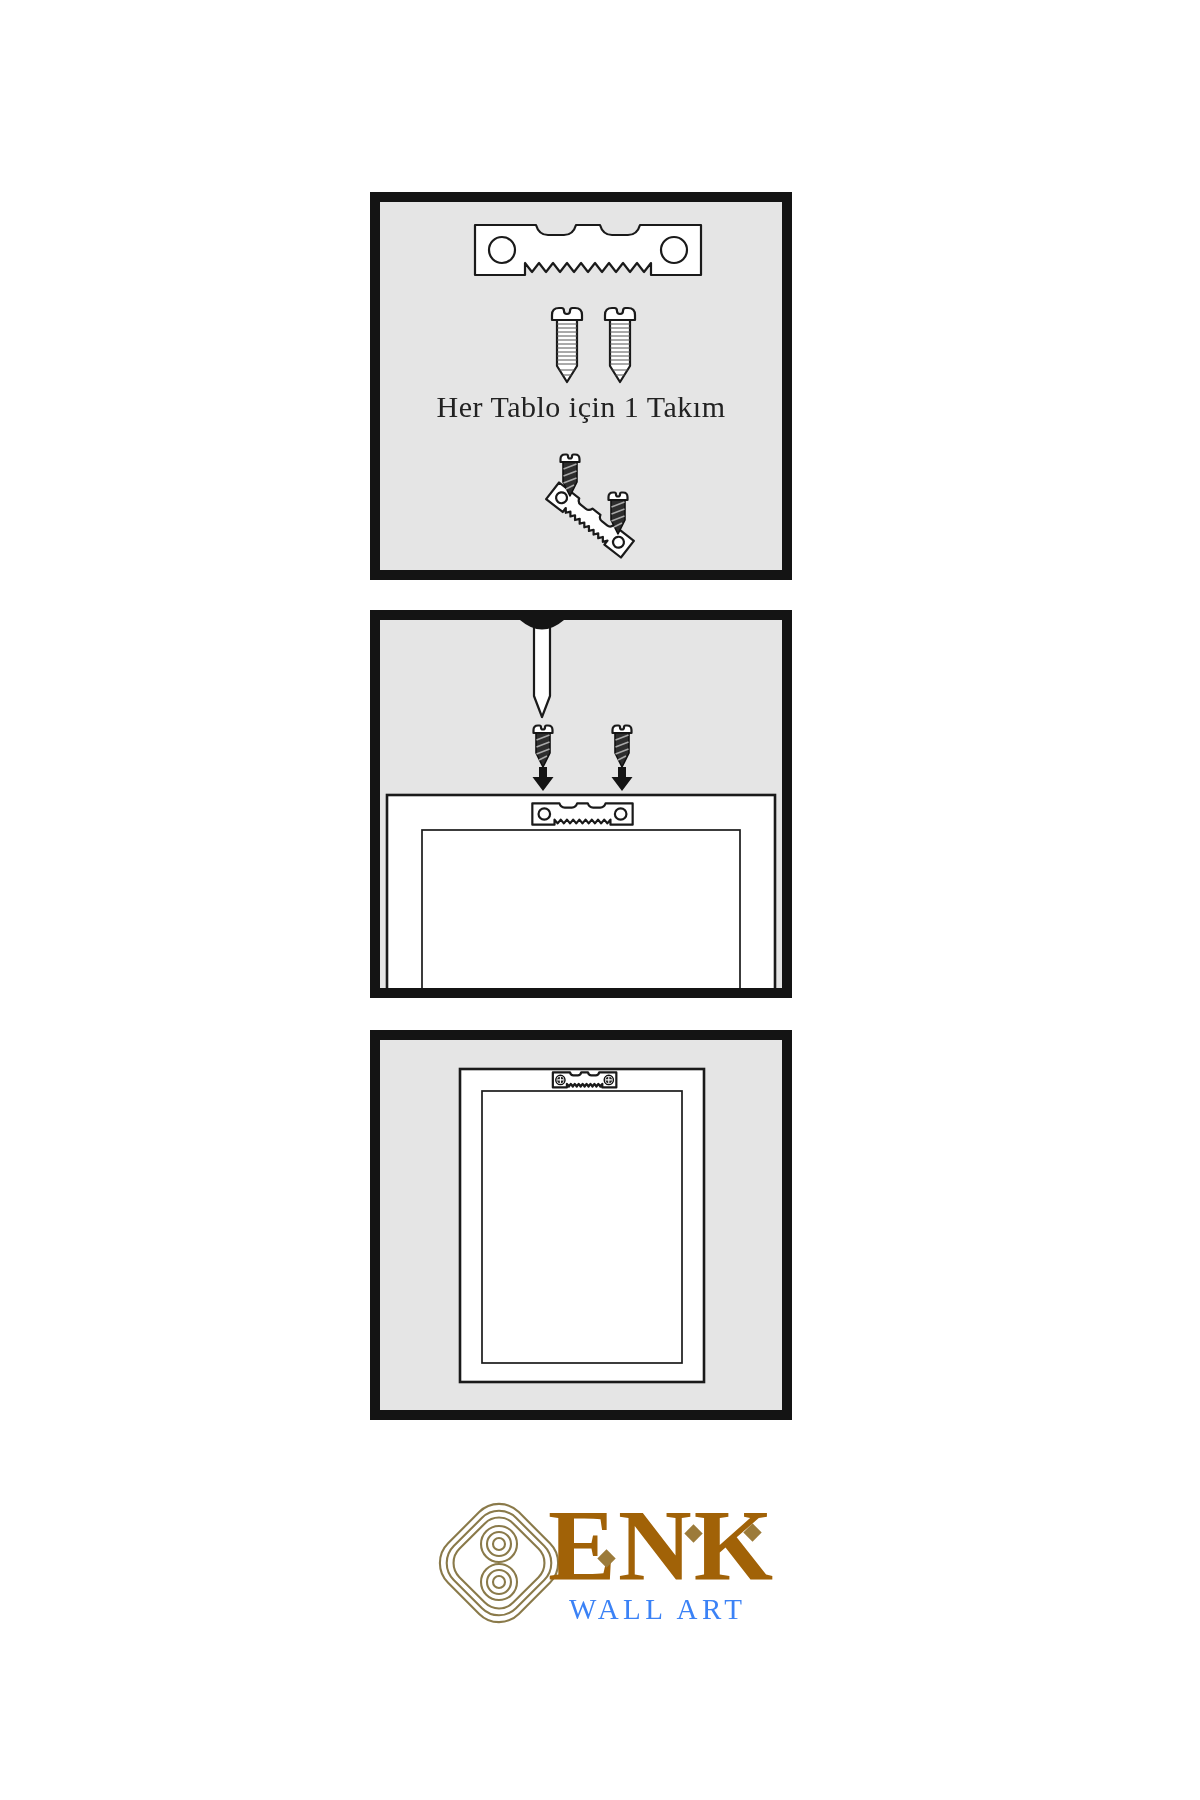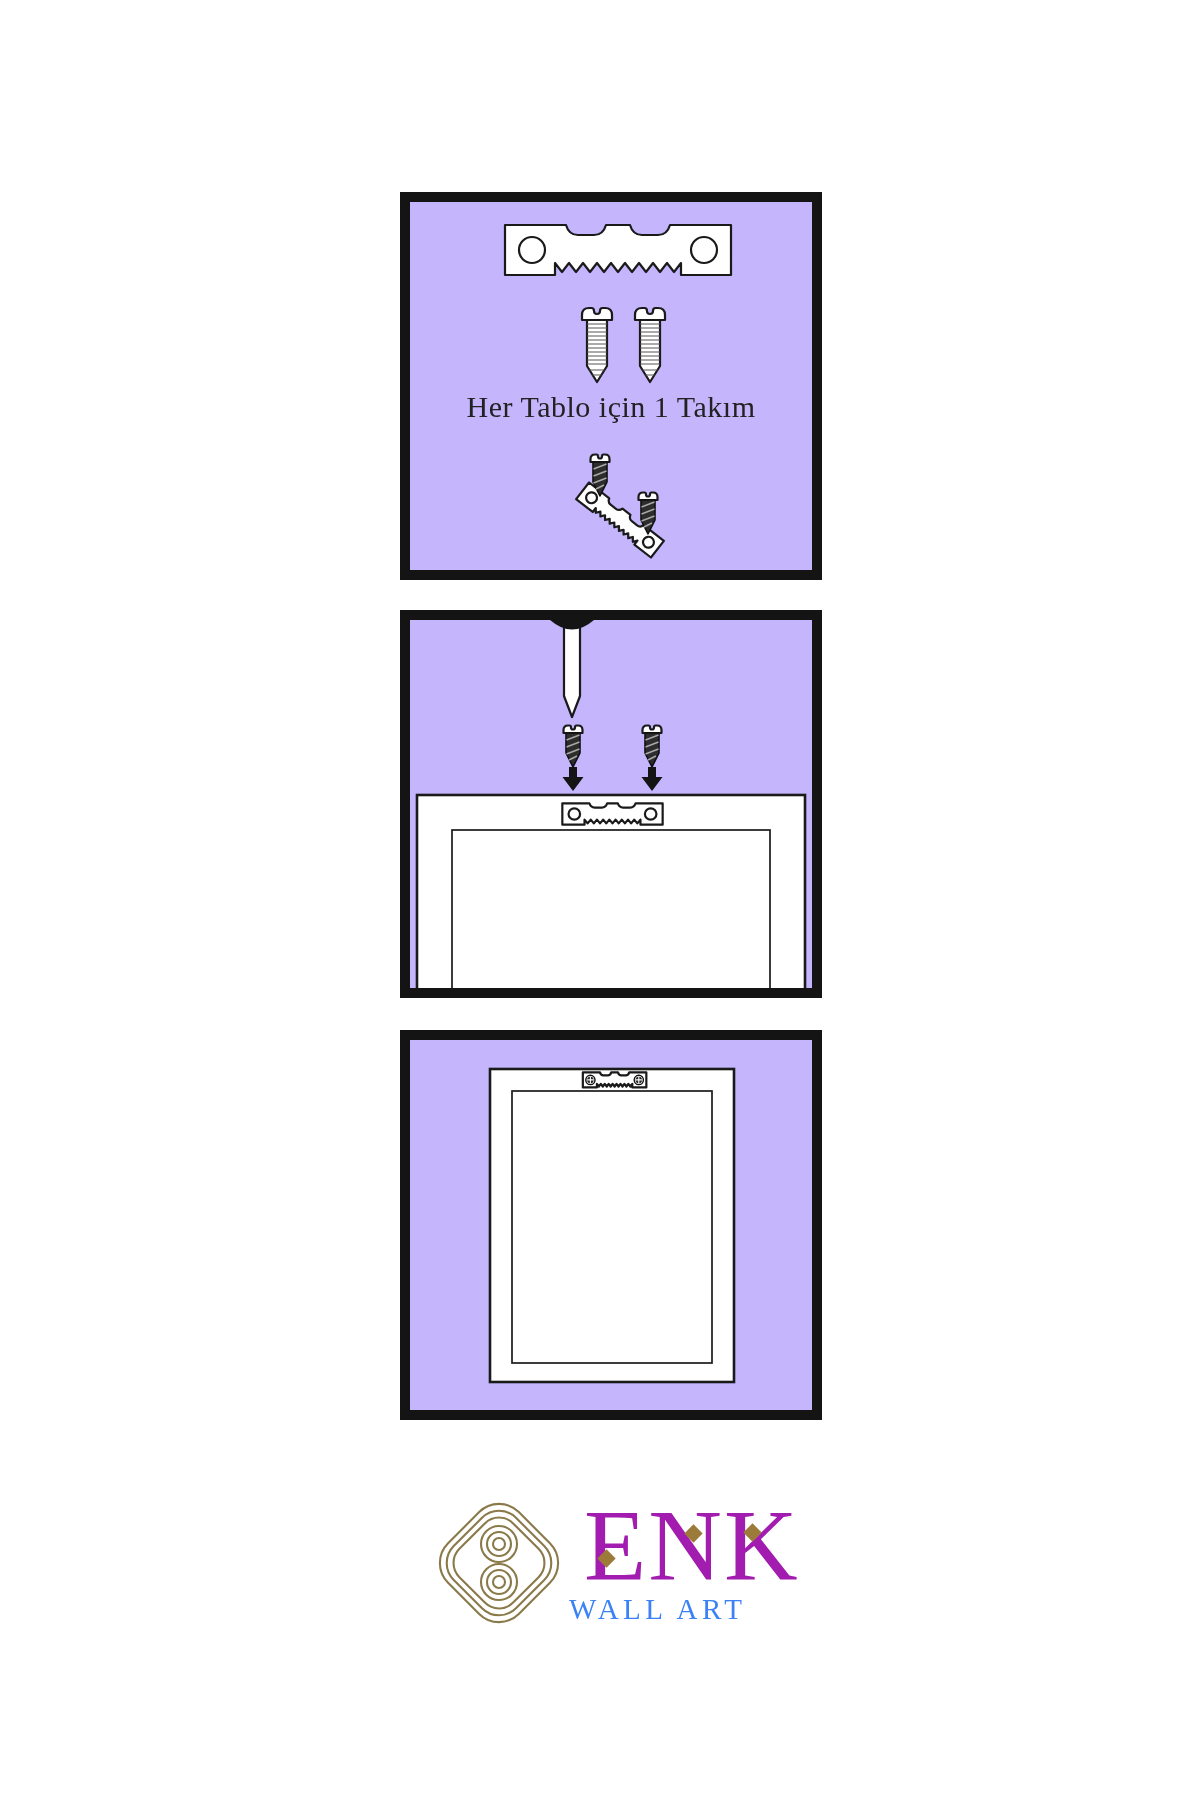--- a/index.html
+++ b/index.html
@@ -1,32 +1,32 @@
 <!DOCTYPE html>
 <html><head>
 <meta charset="utf-8">
 <style>
   html,body{margin:0;padding:0;background:#fff;}
   .stage{position:relative;width:1200px;height:1800px;background:#ffffff;overflow:hidden;
          font-family:"Liberation Serif", serif;}
-  .panel{position:absolute;left:400px;width:402px;border:10px solid #141414;background:#c4b5fd;overflow:hidden;}
+  .panel{position:absolute;left:370px;width:402px;border:10px solid #141414;background:#e5e5e5;overflow:hidden;}
   .panel-1{top:192px;height:368px;}
   .panel-2{top:610px;height:368px;}
   .panel-3{top:1030px;height:370px;}
   .art{position:absolute;left:0;top:0;width:402px;height:100%;display:block;}
   .caption{position:absolute;left:0;right:0;top:188px;text-align:center;
            font-size:30px;line-height:34px;letter-spacing:0.5px;color:#222;
            font-family:"Liberation Serif", serif;}
   .ln{fill:#ffffff;stroke:#1a1a1a;stroke-width:2.2;stroke-linejoin:round;}
   .thr{fill:none;stroke:#555;stroke-width:1;}
   .fr{fill:#ffffff;stroke:#1a1a1a;stroke-width:2.6;}
   .fr2{fill:#ffffff;stroke:#1a1a1a;stroke-width:1.7;}
   .knot{position:absolute;left:437px;top:1500px;width:124px;height:126px;}
-  .brand{position:absolute;left:584px;top:1496px;font-size:102px;line-height:100px;
-         letter-spacing:2px;color:#a21caf;font-weight:400;}
+  .brand{position:absolute;left:548px;top:1496px;font-size:102px;line-height:100px;
+         letter-spacing:2px;color:#a16207;font-weight:700;}
   .subtitle{position:absolute;left:569px;top:1594px;font-size:29px;line-height:30px;
             letter-spacing:4.5px;color:#3b82f6;}
   .dia{position:absolute;width:13px;height:13px;background:#9c7b3a;transform:rotate(45deg);}
   .d1{left:600px;top:1552px;} .d2{left:687px;top:1527px;} .d3{left:746px;top:1526px;}
 </style>
 </head>
 <body>
 
 <div class="stage">
 

